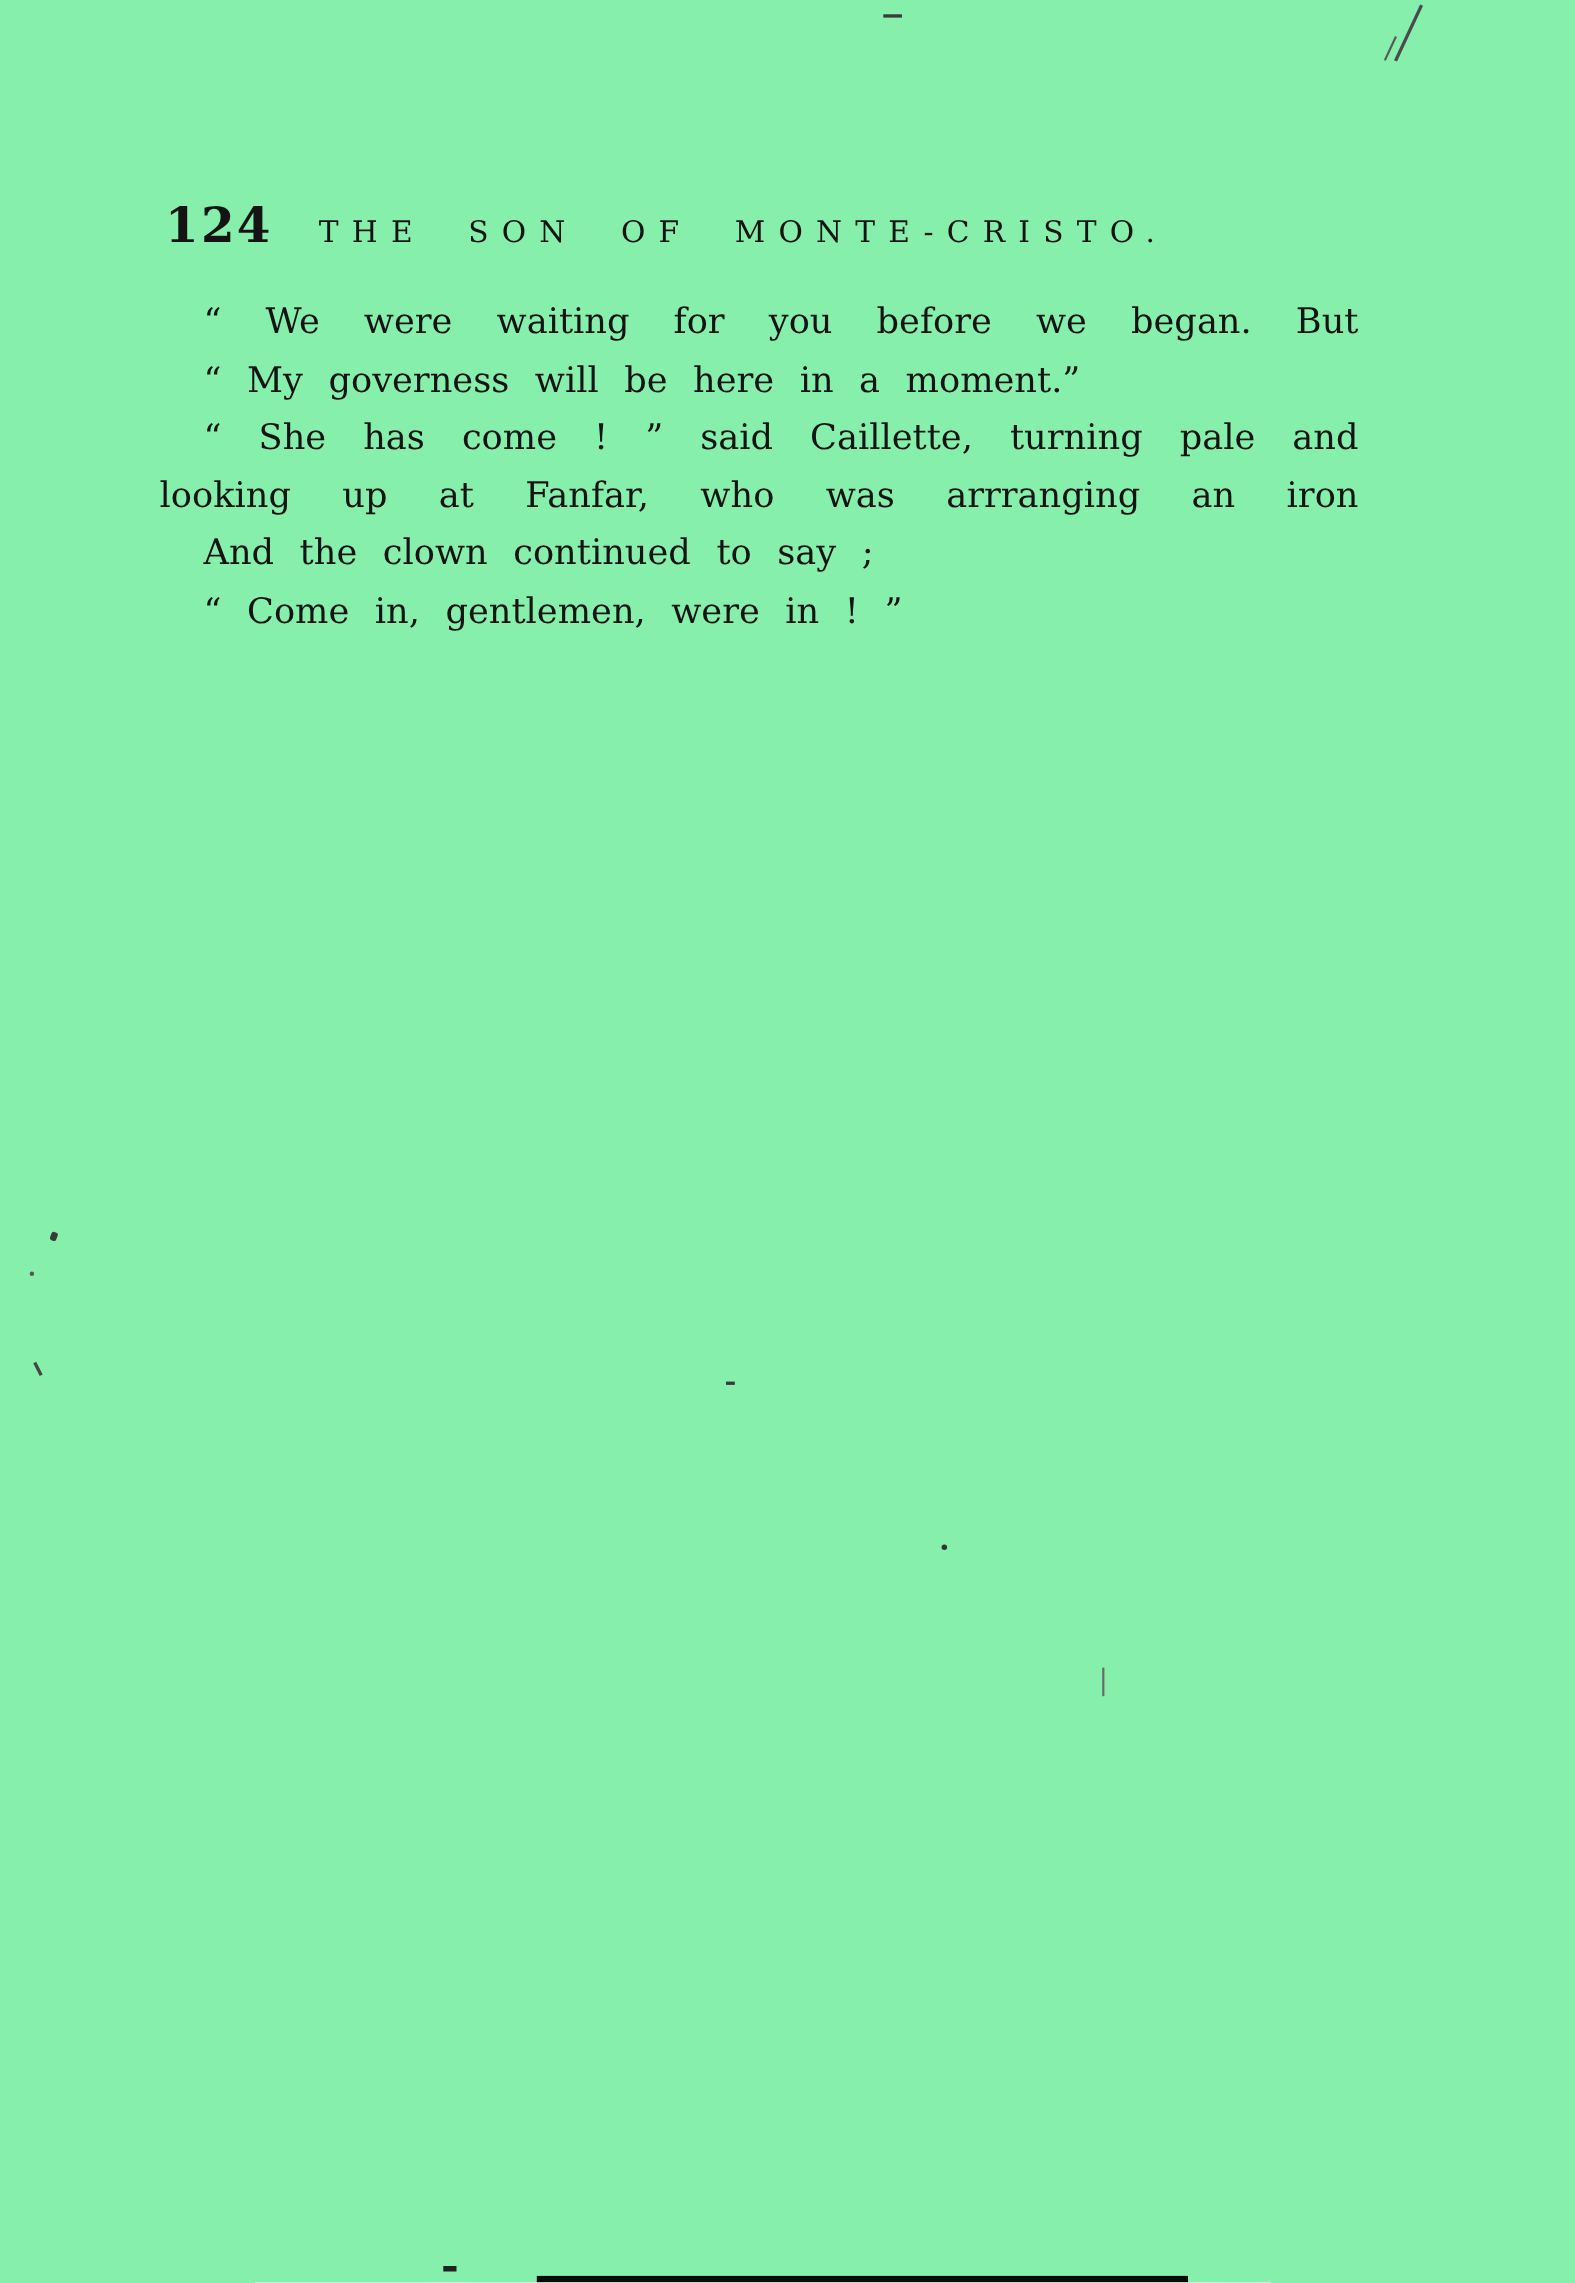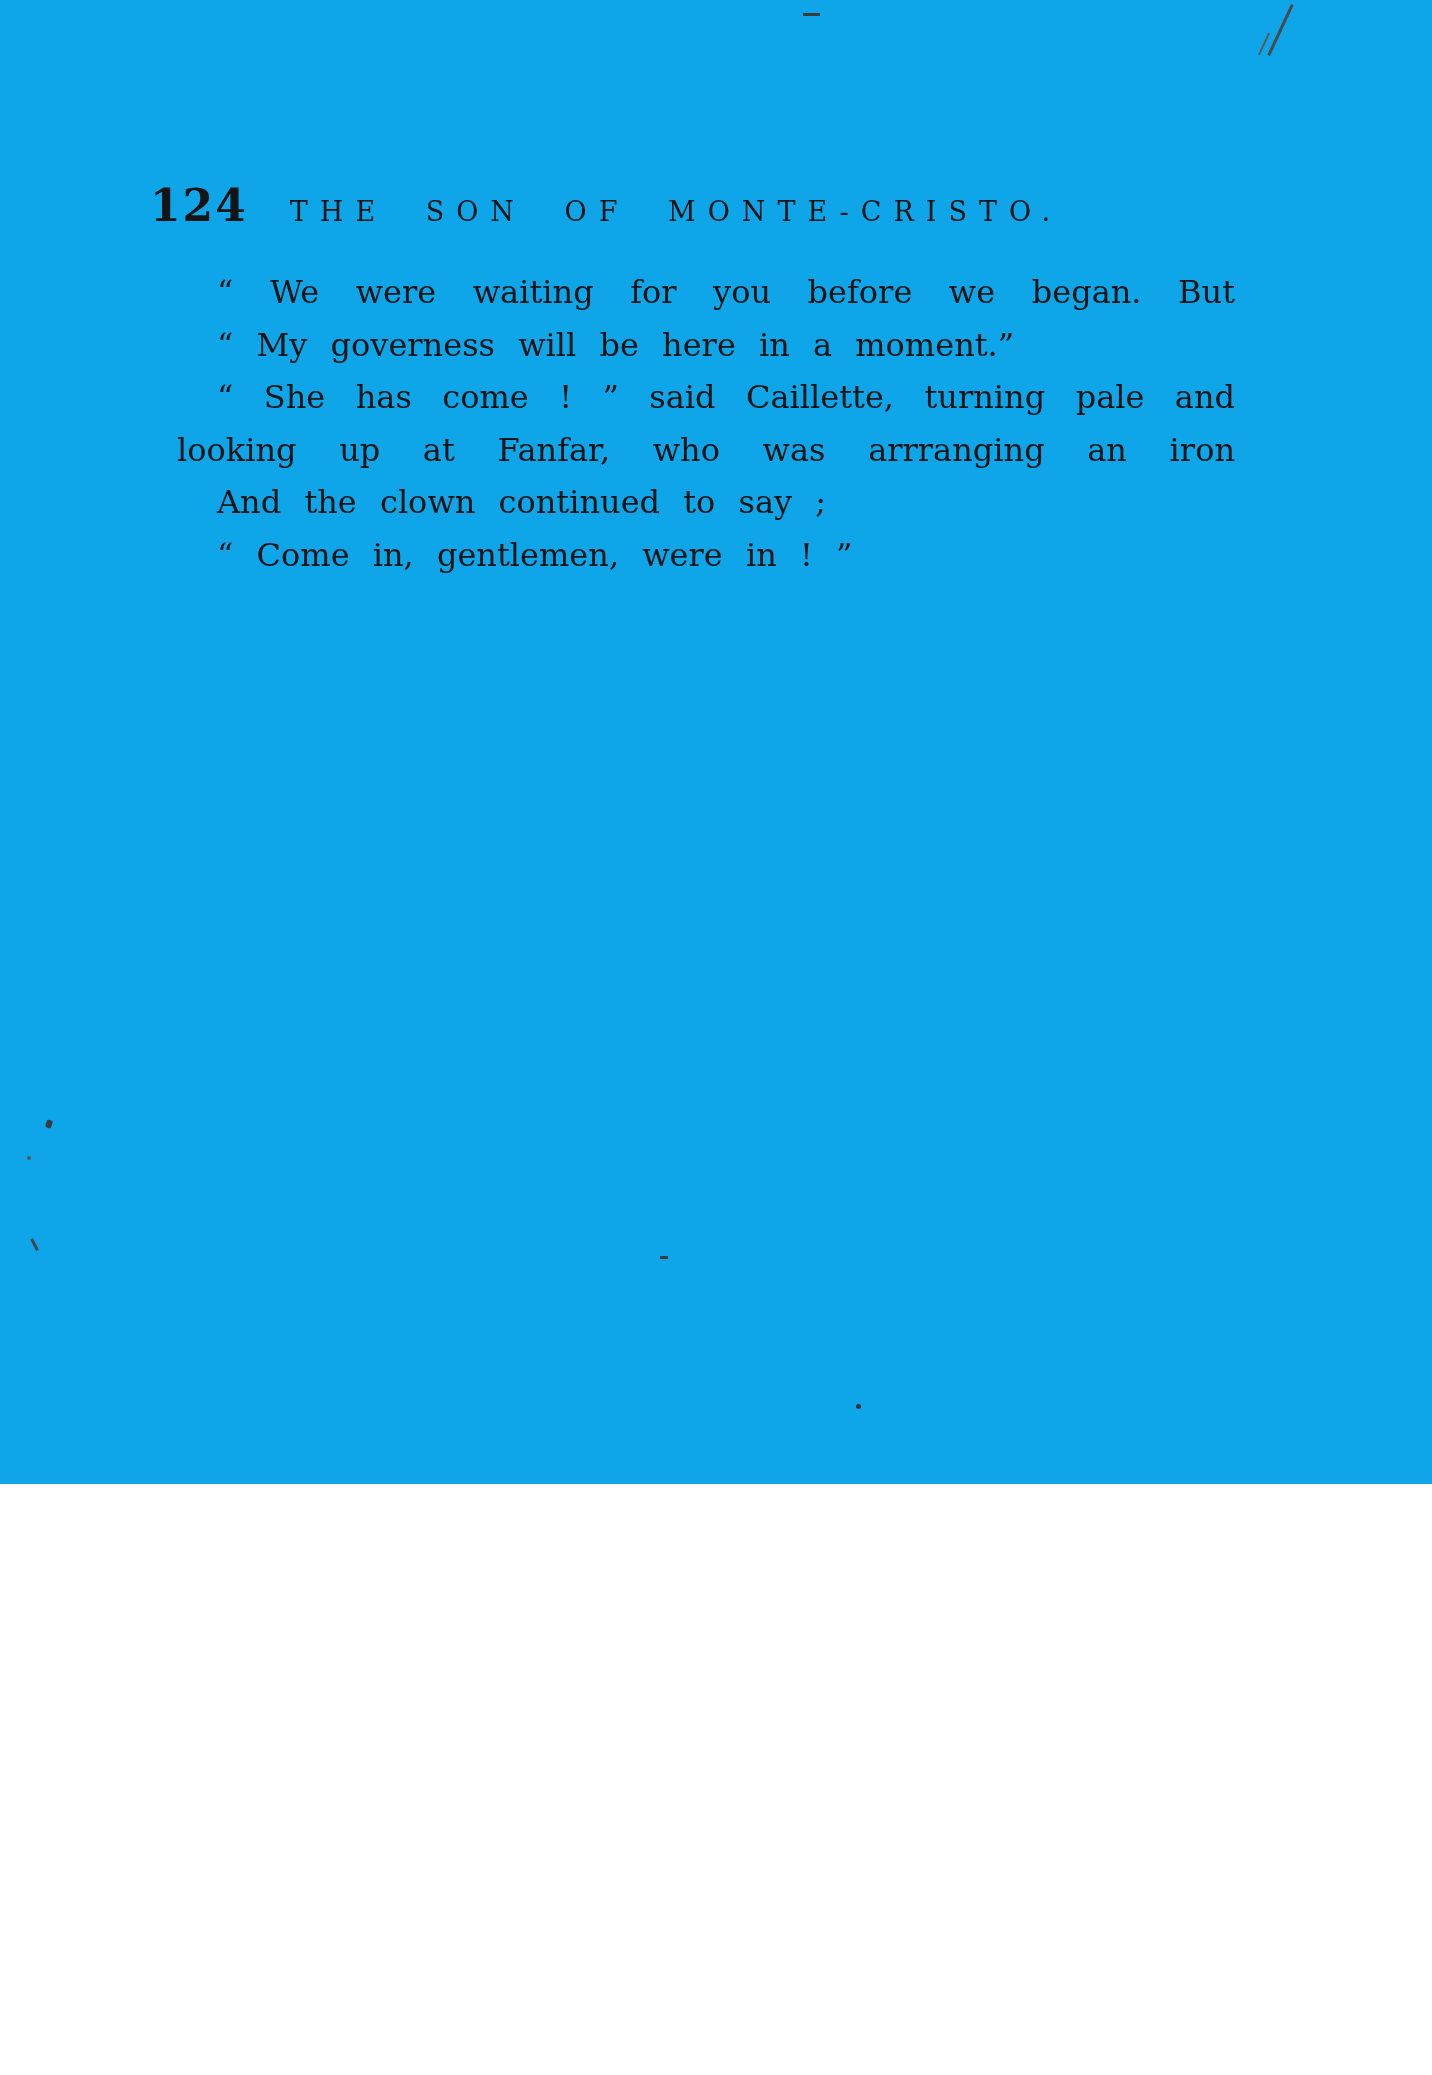--- a/index.html
+++ b/index.html
@@ -1,21 +1,21 @@
 <!DOCTYPE html>
 <html><head>
 <meta charset="utf-8">
 <style>
   html, body { margin:0; padding:0; background:#ffffff; }
 
   .page {
     position:relative;
     width:1432px;
-    height:1484px;
-    background:#0ea5e9;
+    height:2075px;
+    background:#86efac;
     color:#141414;
     font-family:"DejaVu Serif","Liberation Serif",serif;
     overflow:hidden;
   }
 
   
   .header {
     position:absolute;
     left:150px;
     top:180px;
@@ -39,21 +39,21 @@
   
   .bodytext {
     position:absolute;
     left:145px;
     top:266px;
     width:1090px;
     font-size:32px;
     line-height:52.5px;
     word-spacing:13px;
   }
-  .line { text-align:left;margin-left:32px; }
+  .line { text-align:left; }
   .line.indent { text-indent:40px; }
   .line.justify {
     text-align:justify;
     text-align-last:justify;
   }
 
   
   .artifact { position:absolute; background:#2e2e2e; }
   .a-top-dash      { left:803px;  top:13px;   width:17px; height:3px;  background:#3a3a3a; }
   .a-slash-1       { left:1279px; top:2px;    width:3px;  height:56px; transform:rotate(25deg); background:#4a4a4a; }

